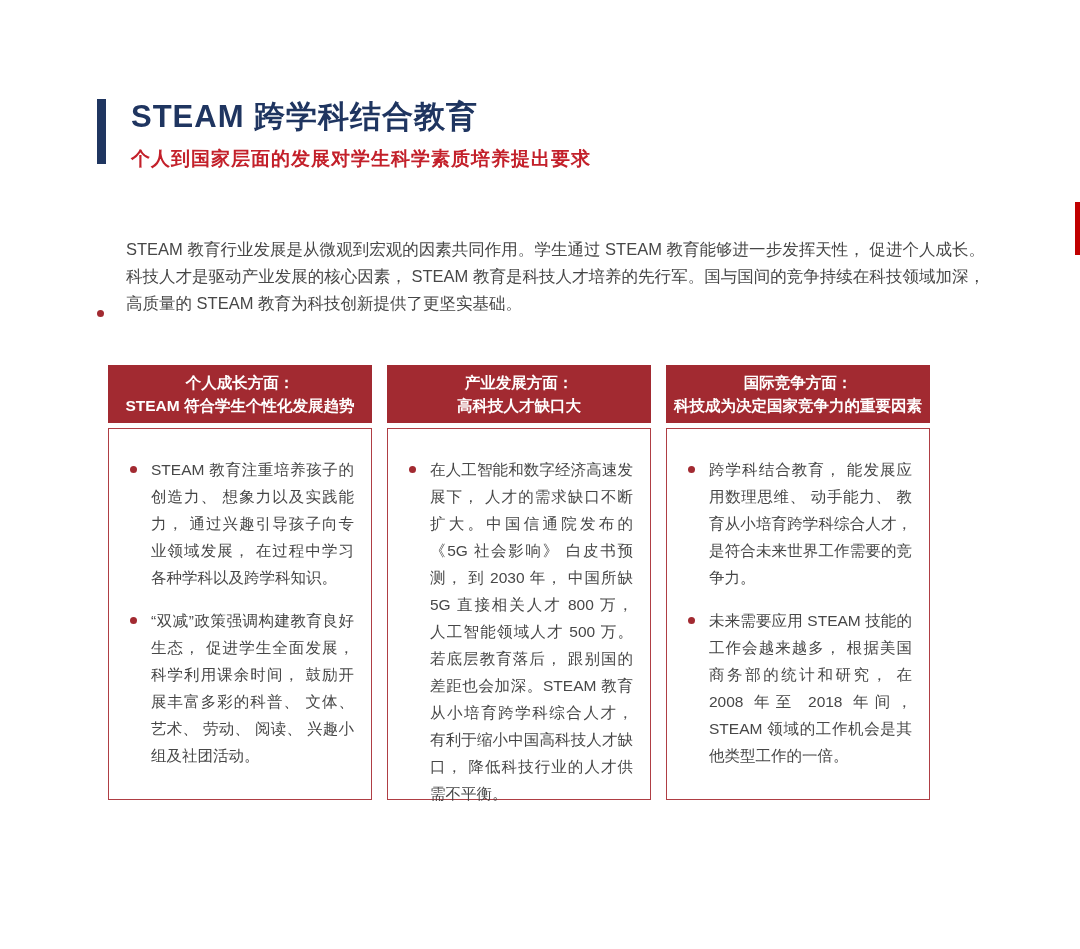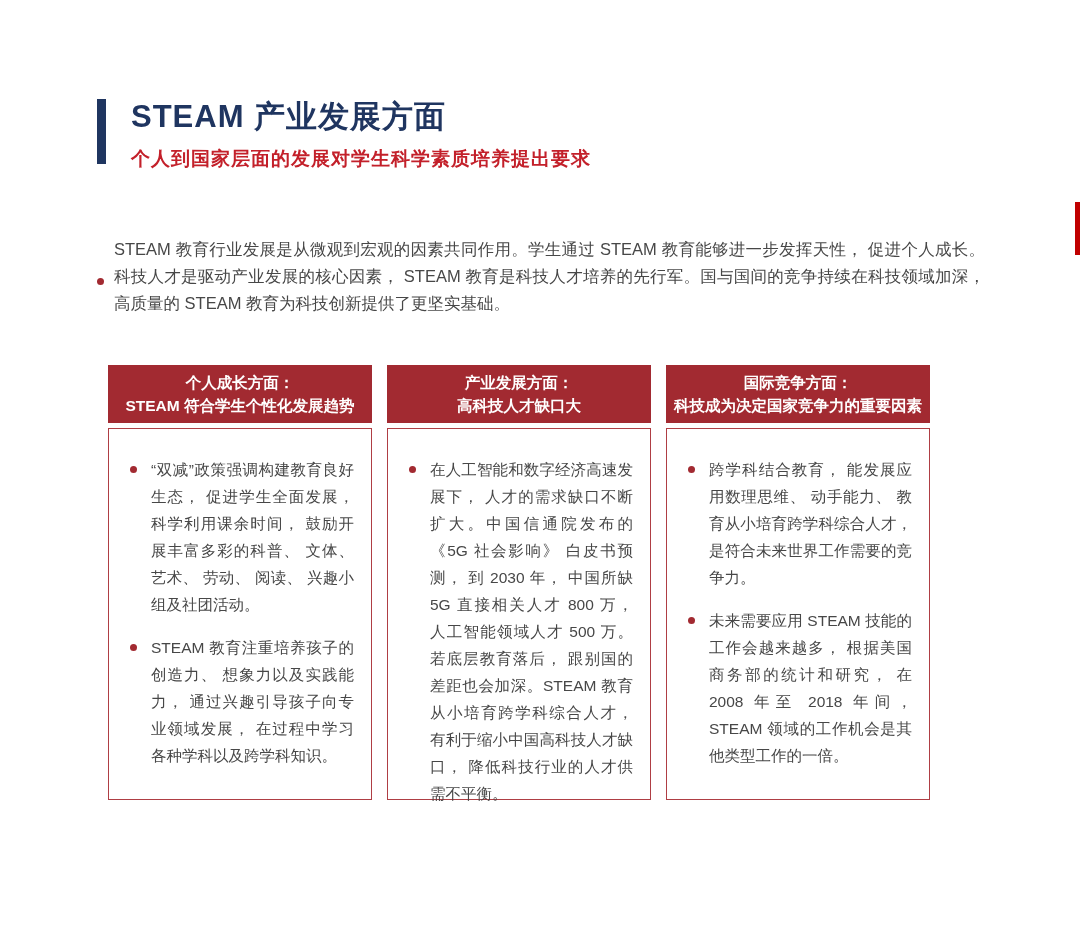--- a/index.html
+++ b/index.html
@@ -28,21 +28,21 @@
     position: absolute; left: 131px; top: 146px;
     font-size: 19px; font-weight: 600;
     color: #C3202A; letter-spacing: 1px;
     white-space: nowrap;
   }
 
   
   .intro {
     position: absolute; left: 97px; top: 236px;
     width: 888px;
-    display: flex; align-items: center;
+    display: flex; align-items: flex-end; gap: 12px;
   }
   .intro-dot {
     flex: 0 0 auto;
     width: 7px; height: 7px; border-radius: 50%;
     background: #A22A31;
     margin: 9px 10px 0 0;
   }
   .intro-text {
     font-size: 16.5px; line-height: 27px;
     color: #474747; text-align: justify;
@@ -99,43 +99,43 @@
     width: 5px; height: 53px;
     background: #C00000;
   }
 </style>
 </head>
 <body>
 
 <div class="page">
 
   <div class="title-accent-bar"></div>
-  <div class="page-title">STEAM 产业发展方面</div>
+  <div class="page-title">STEAM 跨学科结合教育</div>
   <div class="page-subtitle">个人到国家层面的发展对学生科学素质培养提出要求</div>
 
   <div class="intro">
     <span class="intro-dot"></span>
     <span class="intro-text">STEAM 教育行业发展是从微观到宏观的因素共同作用。学生通过 STEAM 教育能够进一步发挥天性， 促进个人成长。科技人才是驱动产业发展的核心因素， STEAM 教育是科技人才培养的先行军。国与国间的竞争持续在科技领域加深， 高质量的 STEAM 教育为科技创新提供了更坚实基础。</span>
   </div>
 
   <div class="columns">
 
     <div class="column">
       <div class="col-header">
         <div>个人成长方面：</div>
         <div>STEAM 符合学生个性化发展趋势</div>
       </div>
       <div class="col-body">
         <div class="bullet-item">
           <span class="bullet-dot"></span>
-          <span>“双减”政策强调构建教育良好生态， 促进学生全面发展， 科学利用课余时间， 鼓励开展丰富多彩的科普、 文体、 艺术、 劳动、 阅读、 兴趣小组及社团活动。</span>
+          <span>STEAM 教育注重培养孩子的创造力、 想象力以及实践能力， 通过兴趣引导孩子向专业领域发展， 在过程中学习各种学科以及跨学科知识。</span>
         </div>
         <div class="bullet-item">
           <span class="bullet-dot"></span>
-          <span>STEAM 教育注重培养孩子的创造力、 想象力以及实践能力， 通过兴趣引导孩子向专业领域发展， 在过程中学习各种学科以及跨学科知识。</span>
+          <span>“双减”政策强调构建教育良好生态， 促进学生全面发展， 科学利用课余时间， 鼓励开展丰富多彩的科普、 文体、 艺术、 劳动、 阅读、 兴趣小组及社团活动。</span>
         </div>
       </div>
     </div>
 
     <div class="column">
       <div class="col-header">
         <div>产业发展方面：</div>
         <div>高科技人才缺口大</div>
       </div>
       <div class="col-body">

